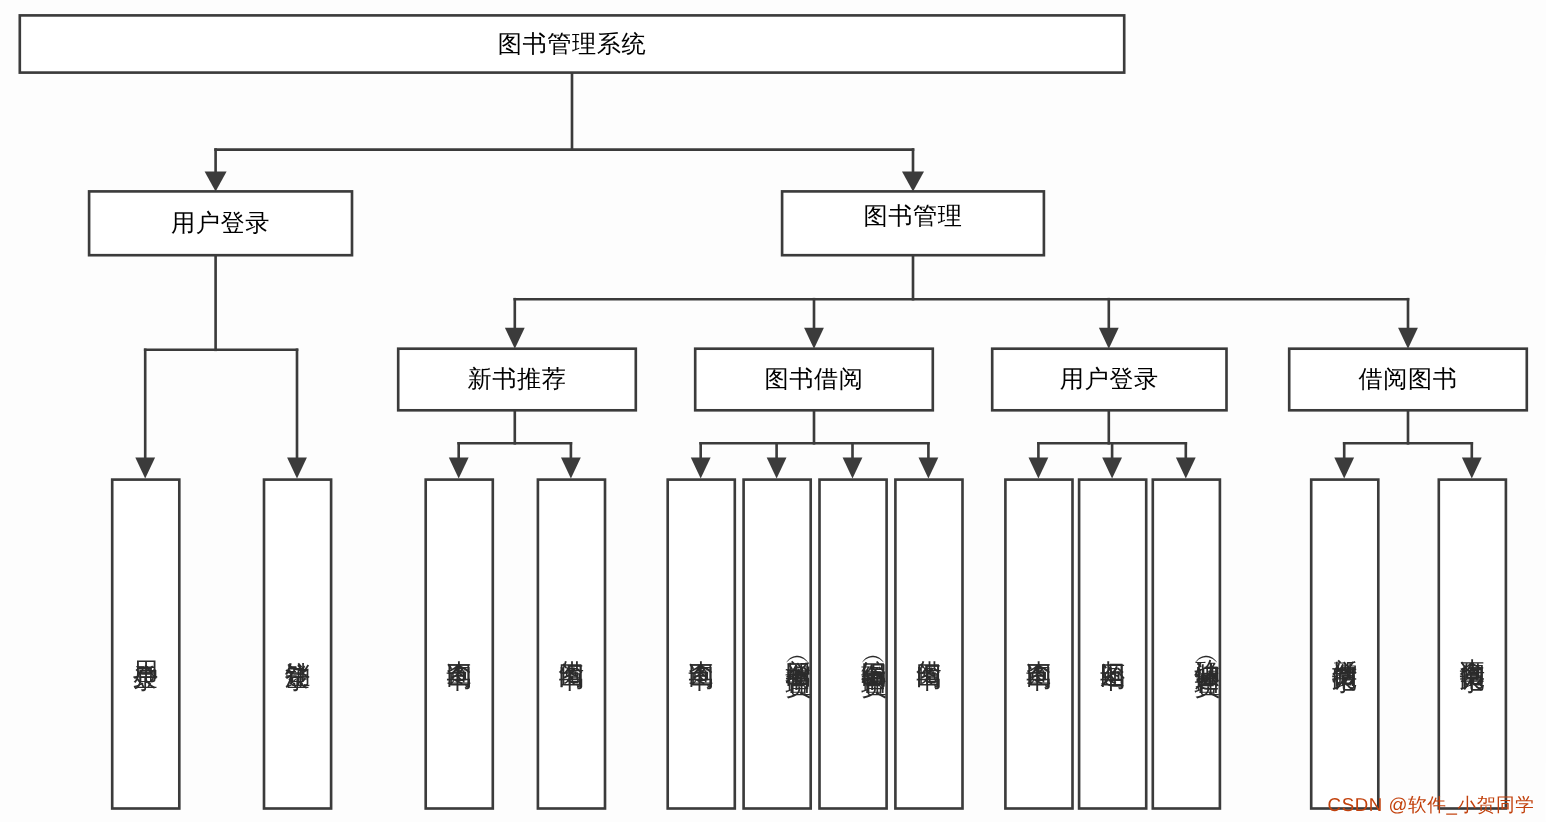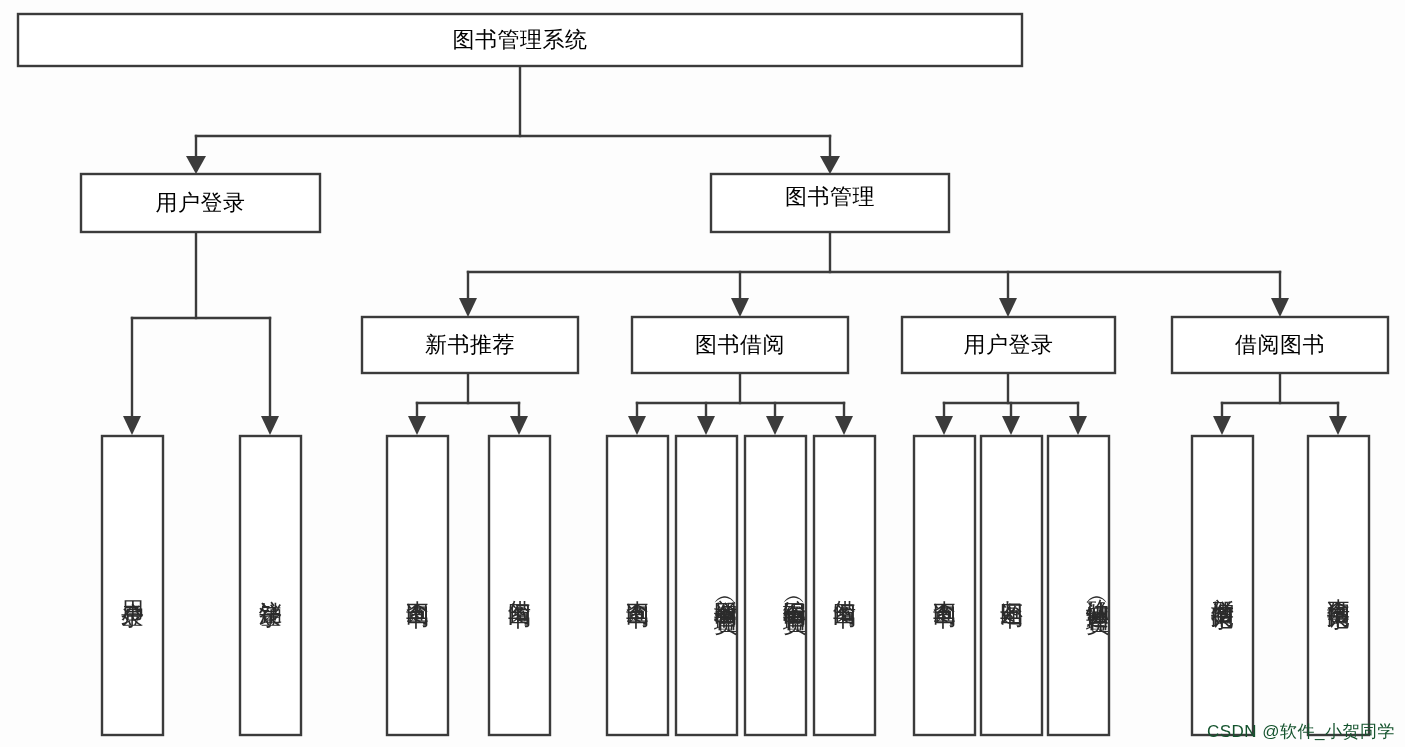--- a/index.html
+++ b/index.html
@@ -66,21 +66,21 @@
     pointer-events: none;
   }
   .node-label-v.align-mid {
     align-items: center;
   }
   .watermark {
     position: absolute;
     right: 10px;
     bottom: 4px;
     font-size: 17px;
-    color: #14532d;
+    color: #c2410c;
     letter-spacing: 0.5px;
     white-space: nowrap;
     pointer-events: none;
   }
 </style>
 </head>
 <body>
 
 <div id="diagram-root">
 

